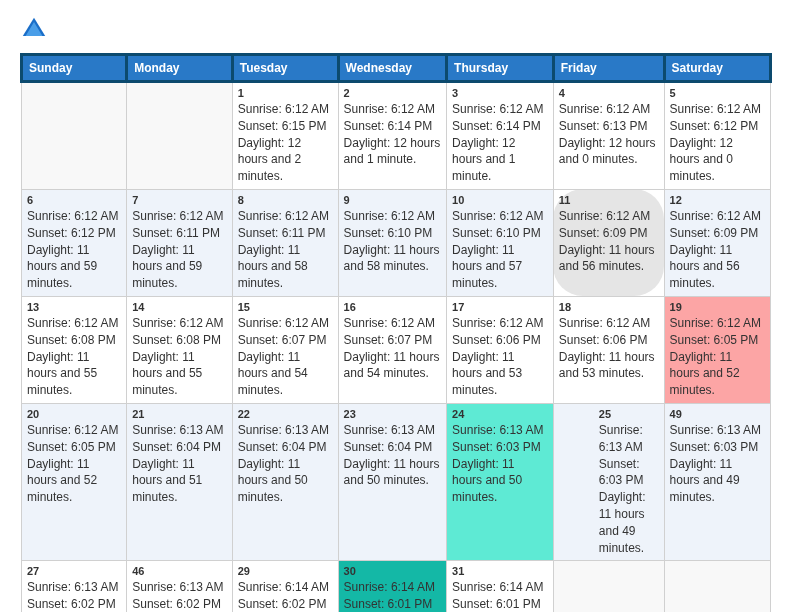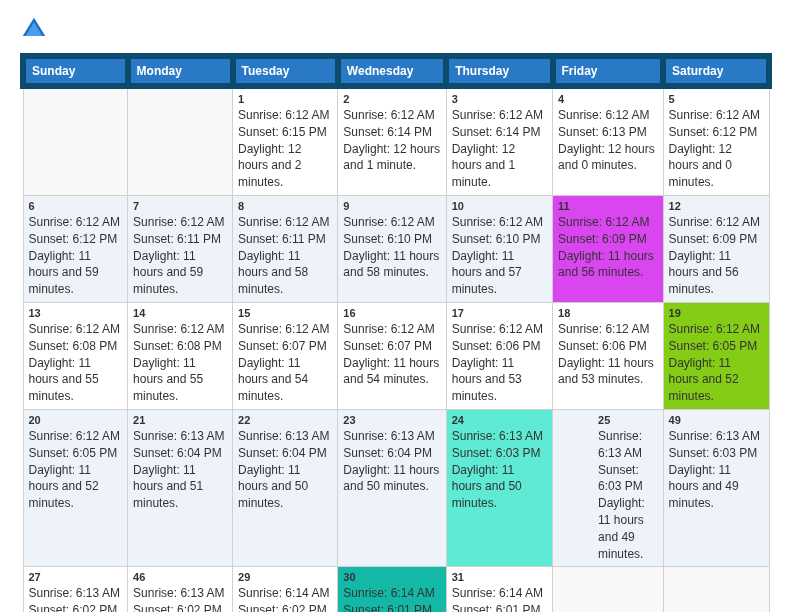--- a/index.html
+++ b/index.html
@@ -56,21 +56,21 @@
       width: 100%;
       border-collapse: collapse;
     }
     .calendar th {
       background: #2979c7;
       color: #fff;
       font-size: 12px;
       font-weight: bold;
       padding: 5px 6px;
       text-align: left;
-      border: 6px solid #0c4a6e;
+      border: 3px solid #0c4a6e;
     }
     .calendar td {
       vertical-align: top;
       border: 1px solid #d0d0d0;
       padding: 4px 5px;
       font-size: 9.5px;
       color: #333;
       width: 113px;
       height: 80px;
     }
@@ -200,21 +200,21 @@
 Daylight: 11 hours
 and 58 minutes.</div>
           </td>
           <td style="background: rgb(238, 243, 250);">
             <span class="day-num">10</span>
             <div class="day-info">Sunrise: 6:12 AM
 Sunset: 6:10 PM
 Daylight: 11 hours
 and 57 minutes.</div>
           </td>
-          <td style="background: #d946ef;">
+          <td style="background: #e5e5e5; border-radius: 30px;">
             <span class="day-num">11</span>
             <div class="day-info">Sunrise: 6:12 AM
 Sunset: 6:09 PM
 Daylight: 11 hours
 and 56 minutes.</div>
           </td>
           <td style="background: rgb(238, 243, 250);">
             <span class="day-num">12</span>
             <div class="day-info">Sunrise: 6:12 AM
 Sunset: 6:09 PM
@@ -258,21 +258,21 @@
 Daylight: 11 hours
 and 53 minutes.</div>
           </td>
           <td style="background: rgb(255, 255, 255); margin-left: 44px;">
             <span class="day-num">18</span>
             <div class="day-info">Sunrise: 6:12 AM
 Sunset: 6:06 PM
 Daylight: 11 hours
 and 53 minutes.</div>
           </td>
-          <td style="background: #84cc16;">
+          <td style="background: #fca5a5;">
             <span class="day-num">19</span>
             <div class="day-info">Sunrise: 6:12 AM
 Sunset: 6:05 PM
 Daylight: 11 hours
 and 52 minutes.</div>
           </td>
         </tr>
         <tr>
           <td style="background: rgb(238, 243, 250);">
             <span class="day-num">20</span>

